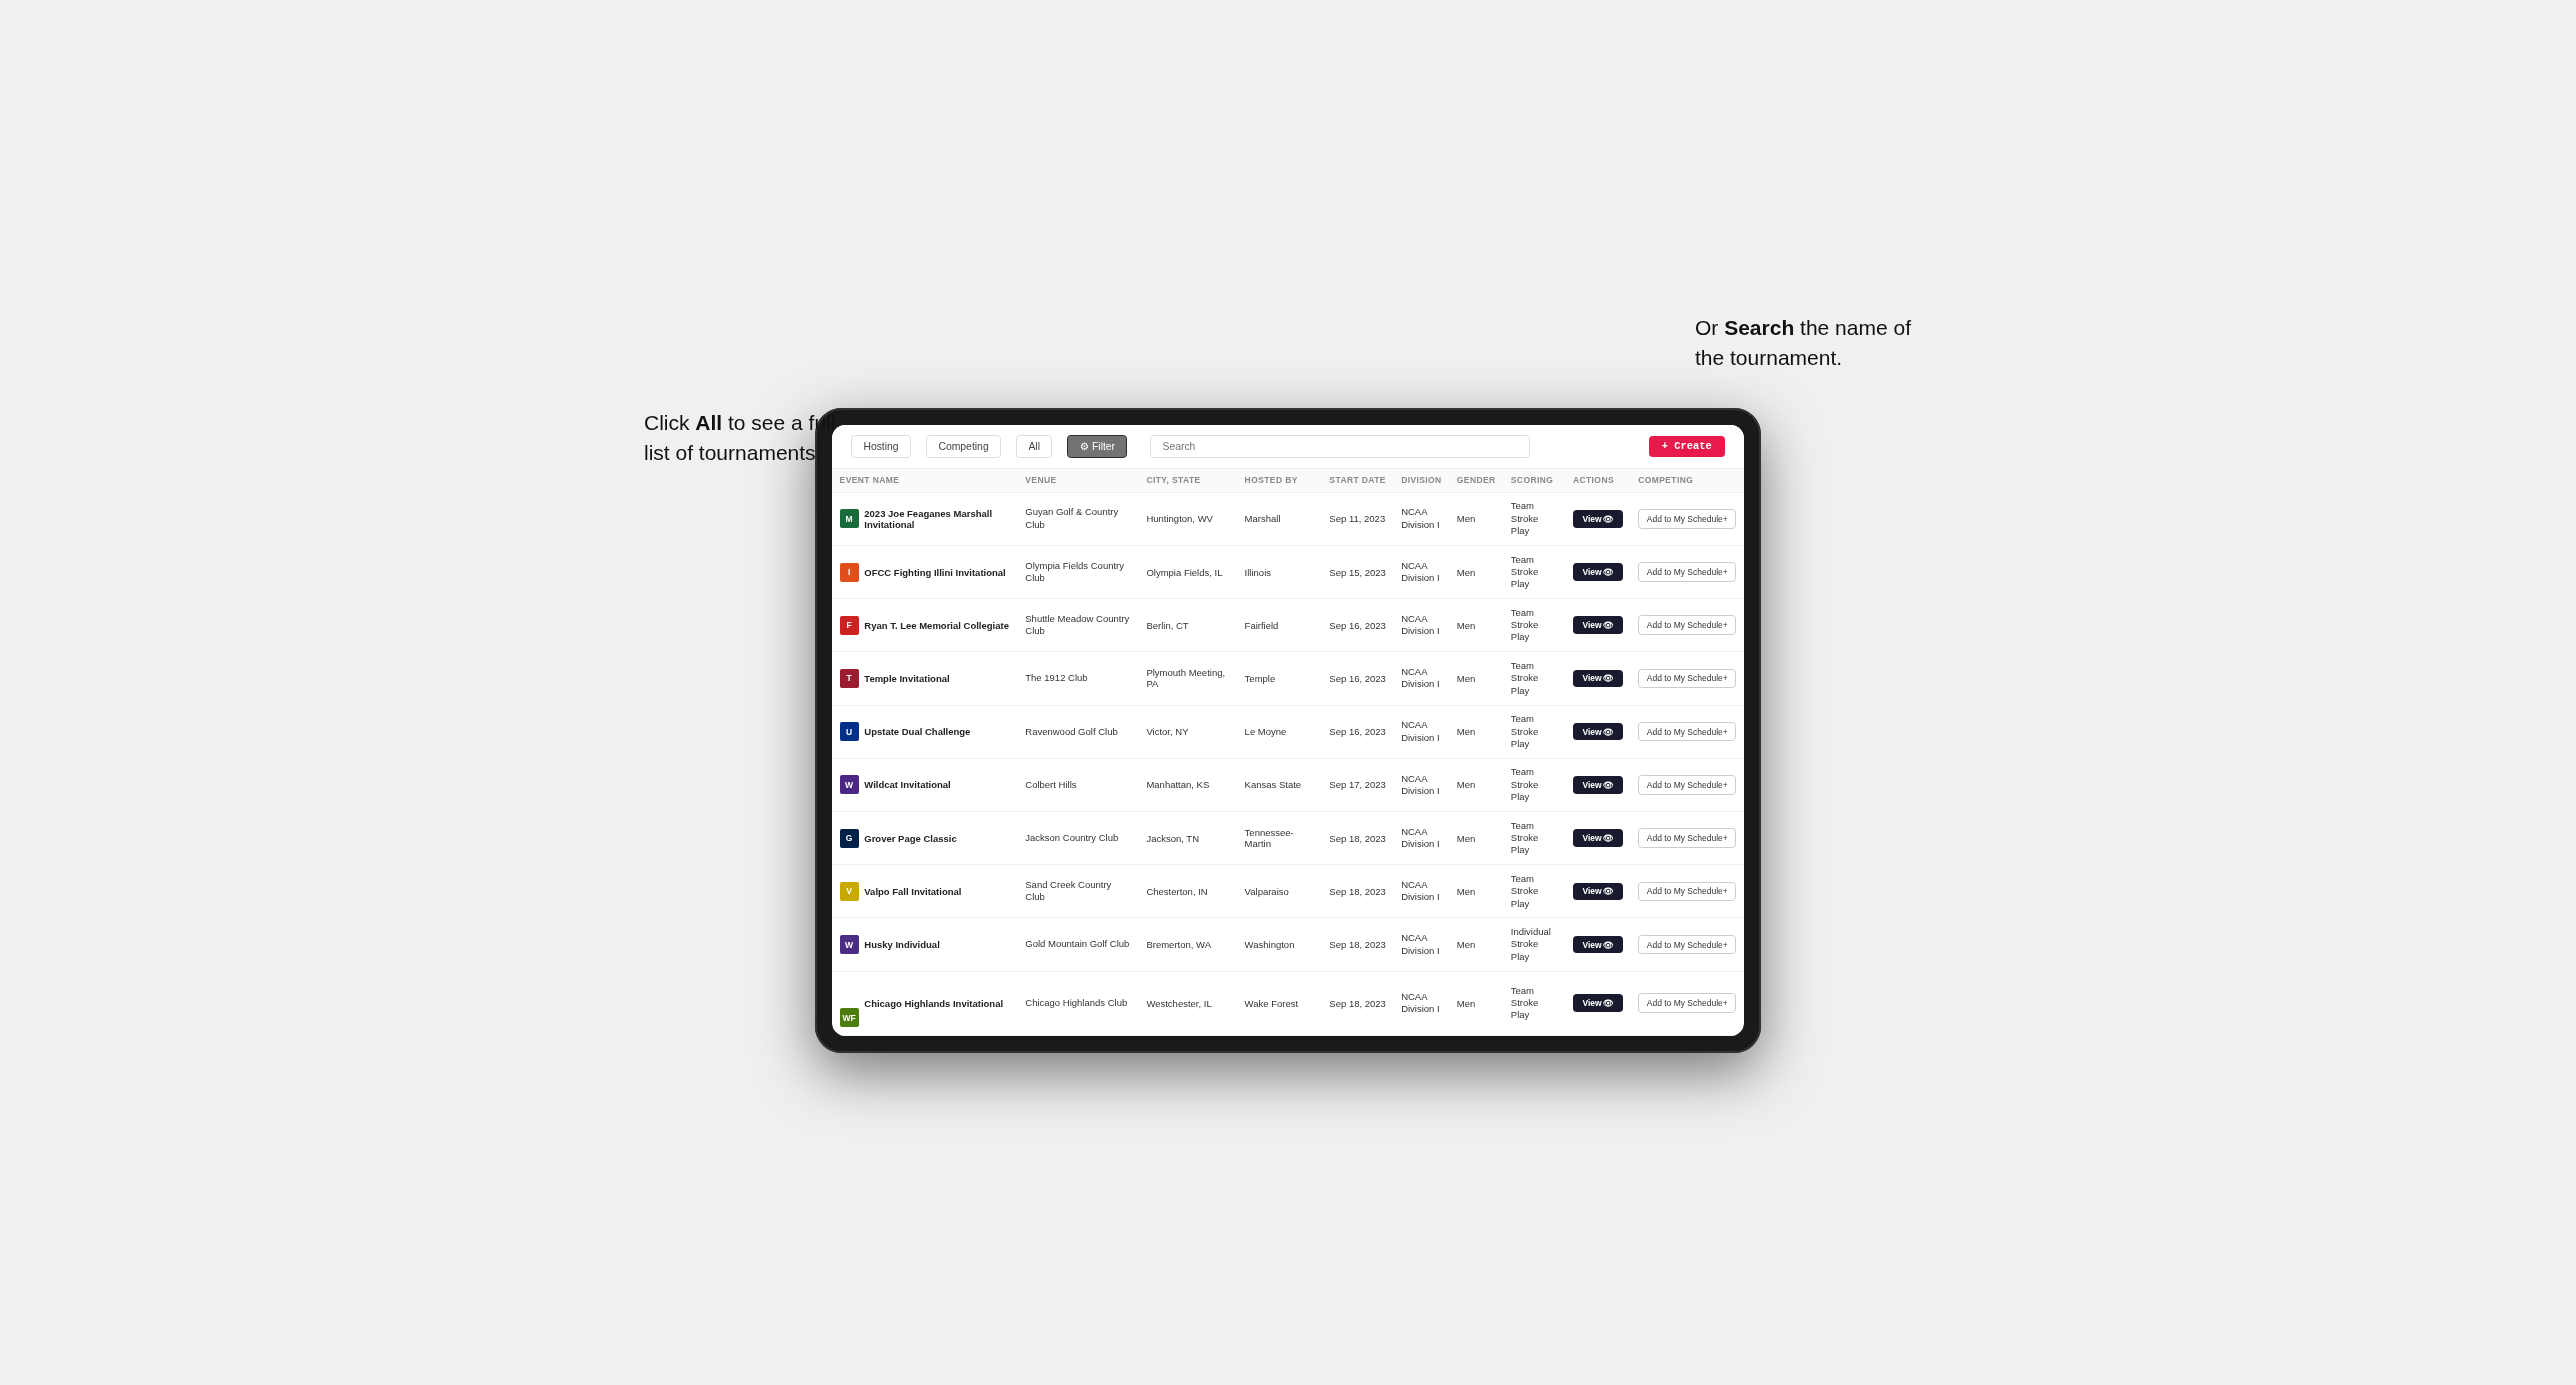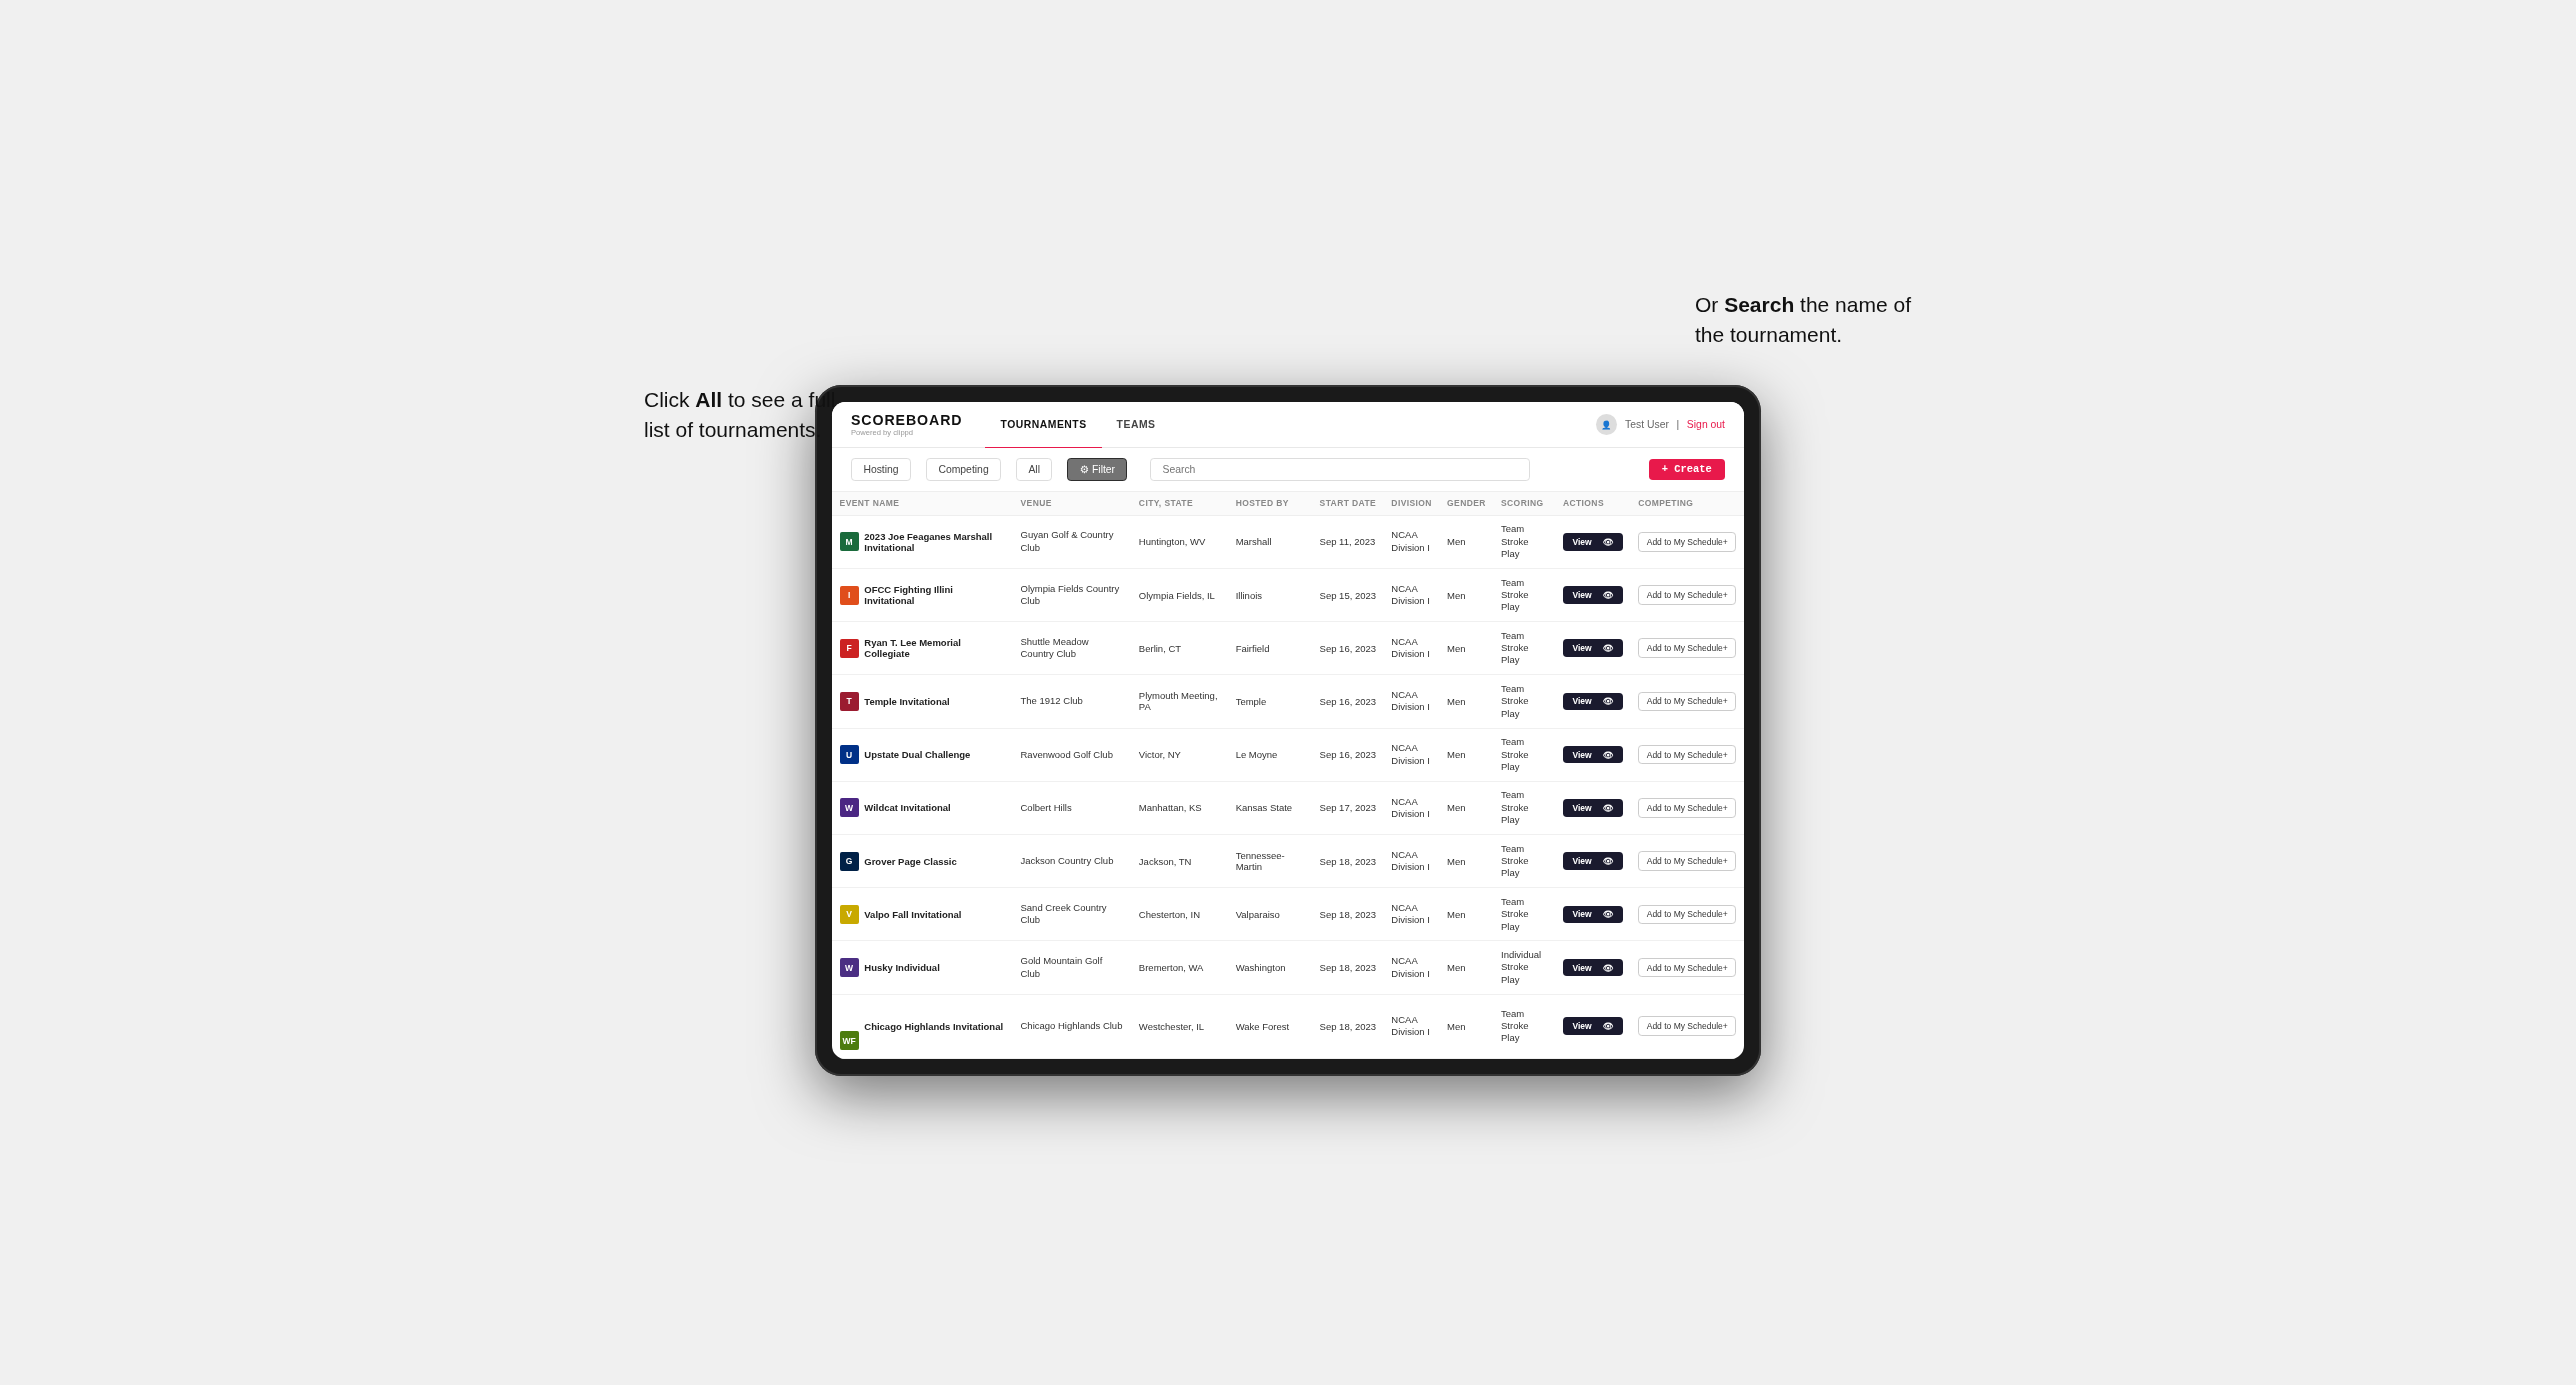--- a/index.html
+++ b/index.html
@@ -225,21 +225,21 @@
     }
     .event-name-text {
       font-size: 9.5px;
       font-weight: 600;
       color: #222;
     }
 
     .view-btn {
       display: inline-flex;
       align-items: center;
-      gap: 11px;
+      gap: 1px;
       padding: 3.8px 9.5px;
       background: #1a1a2e;
       color: #fff;
       border: none;
       border-radius: 3.8px;
       font-size: 8.5px;
       font-weight: 600;
       cursor: pointer;
       white-space: nowrap;
     }
@@ -290,36 +290,20 @@
   </div>
 
 
   <div class="annotation annotation-topright">
     Or <b>Search</b> the name of the tournament.
   </div>
 
   <div class="tablet-frame">
     <div class="tablet-screen">
 
-      <div class="app-header">
-        <div class="logo-area">
-          <span class="logo-text">SCOREBOARD</span>
-          <span class="logo-powered">Powered by clippd</span>
-        </div>
-        <nav class="nav-tabs">
-          <div class="nav-tab active">TOURNAMENTS</div>
-          <div class="nav-tab">TEAMS</div>
-        </nav>
-        <div class="header-right">
-          <div class="user-avatar">👤</div>
-          <span>Test User</span>
-          <span>|</span>
-          <span style="cursor:pointer; color:#e8194b;">Sign out</span>
-        </div>
-      </div>
 
       <div class="filter-bar">
         <button class="filter-btn">Hosting</button>
         <button class="filter-btn">Competing</button>
         <button class="filter-btn">All</button>
         <button class="filter-btn active-dark">⚙ Filter</button>
         <input class="search-input" type="text" placeholder="Search" style="">
         <button class="create-btn">+ Create</button>
       </div>
 

